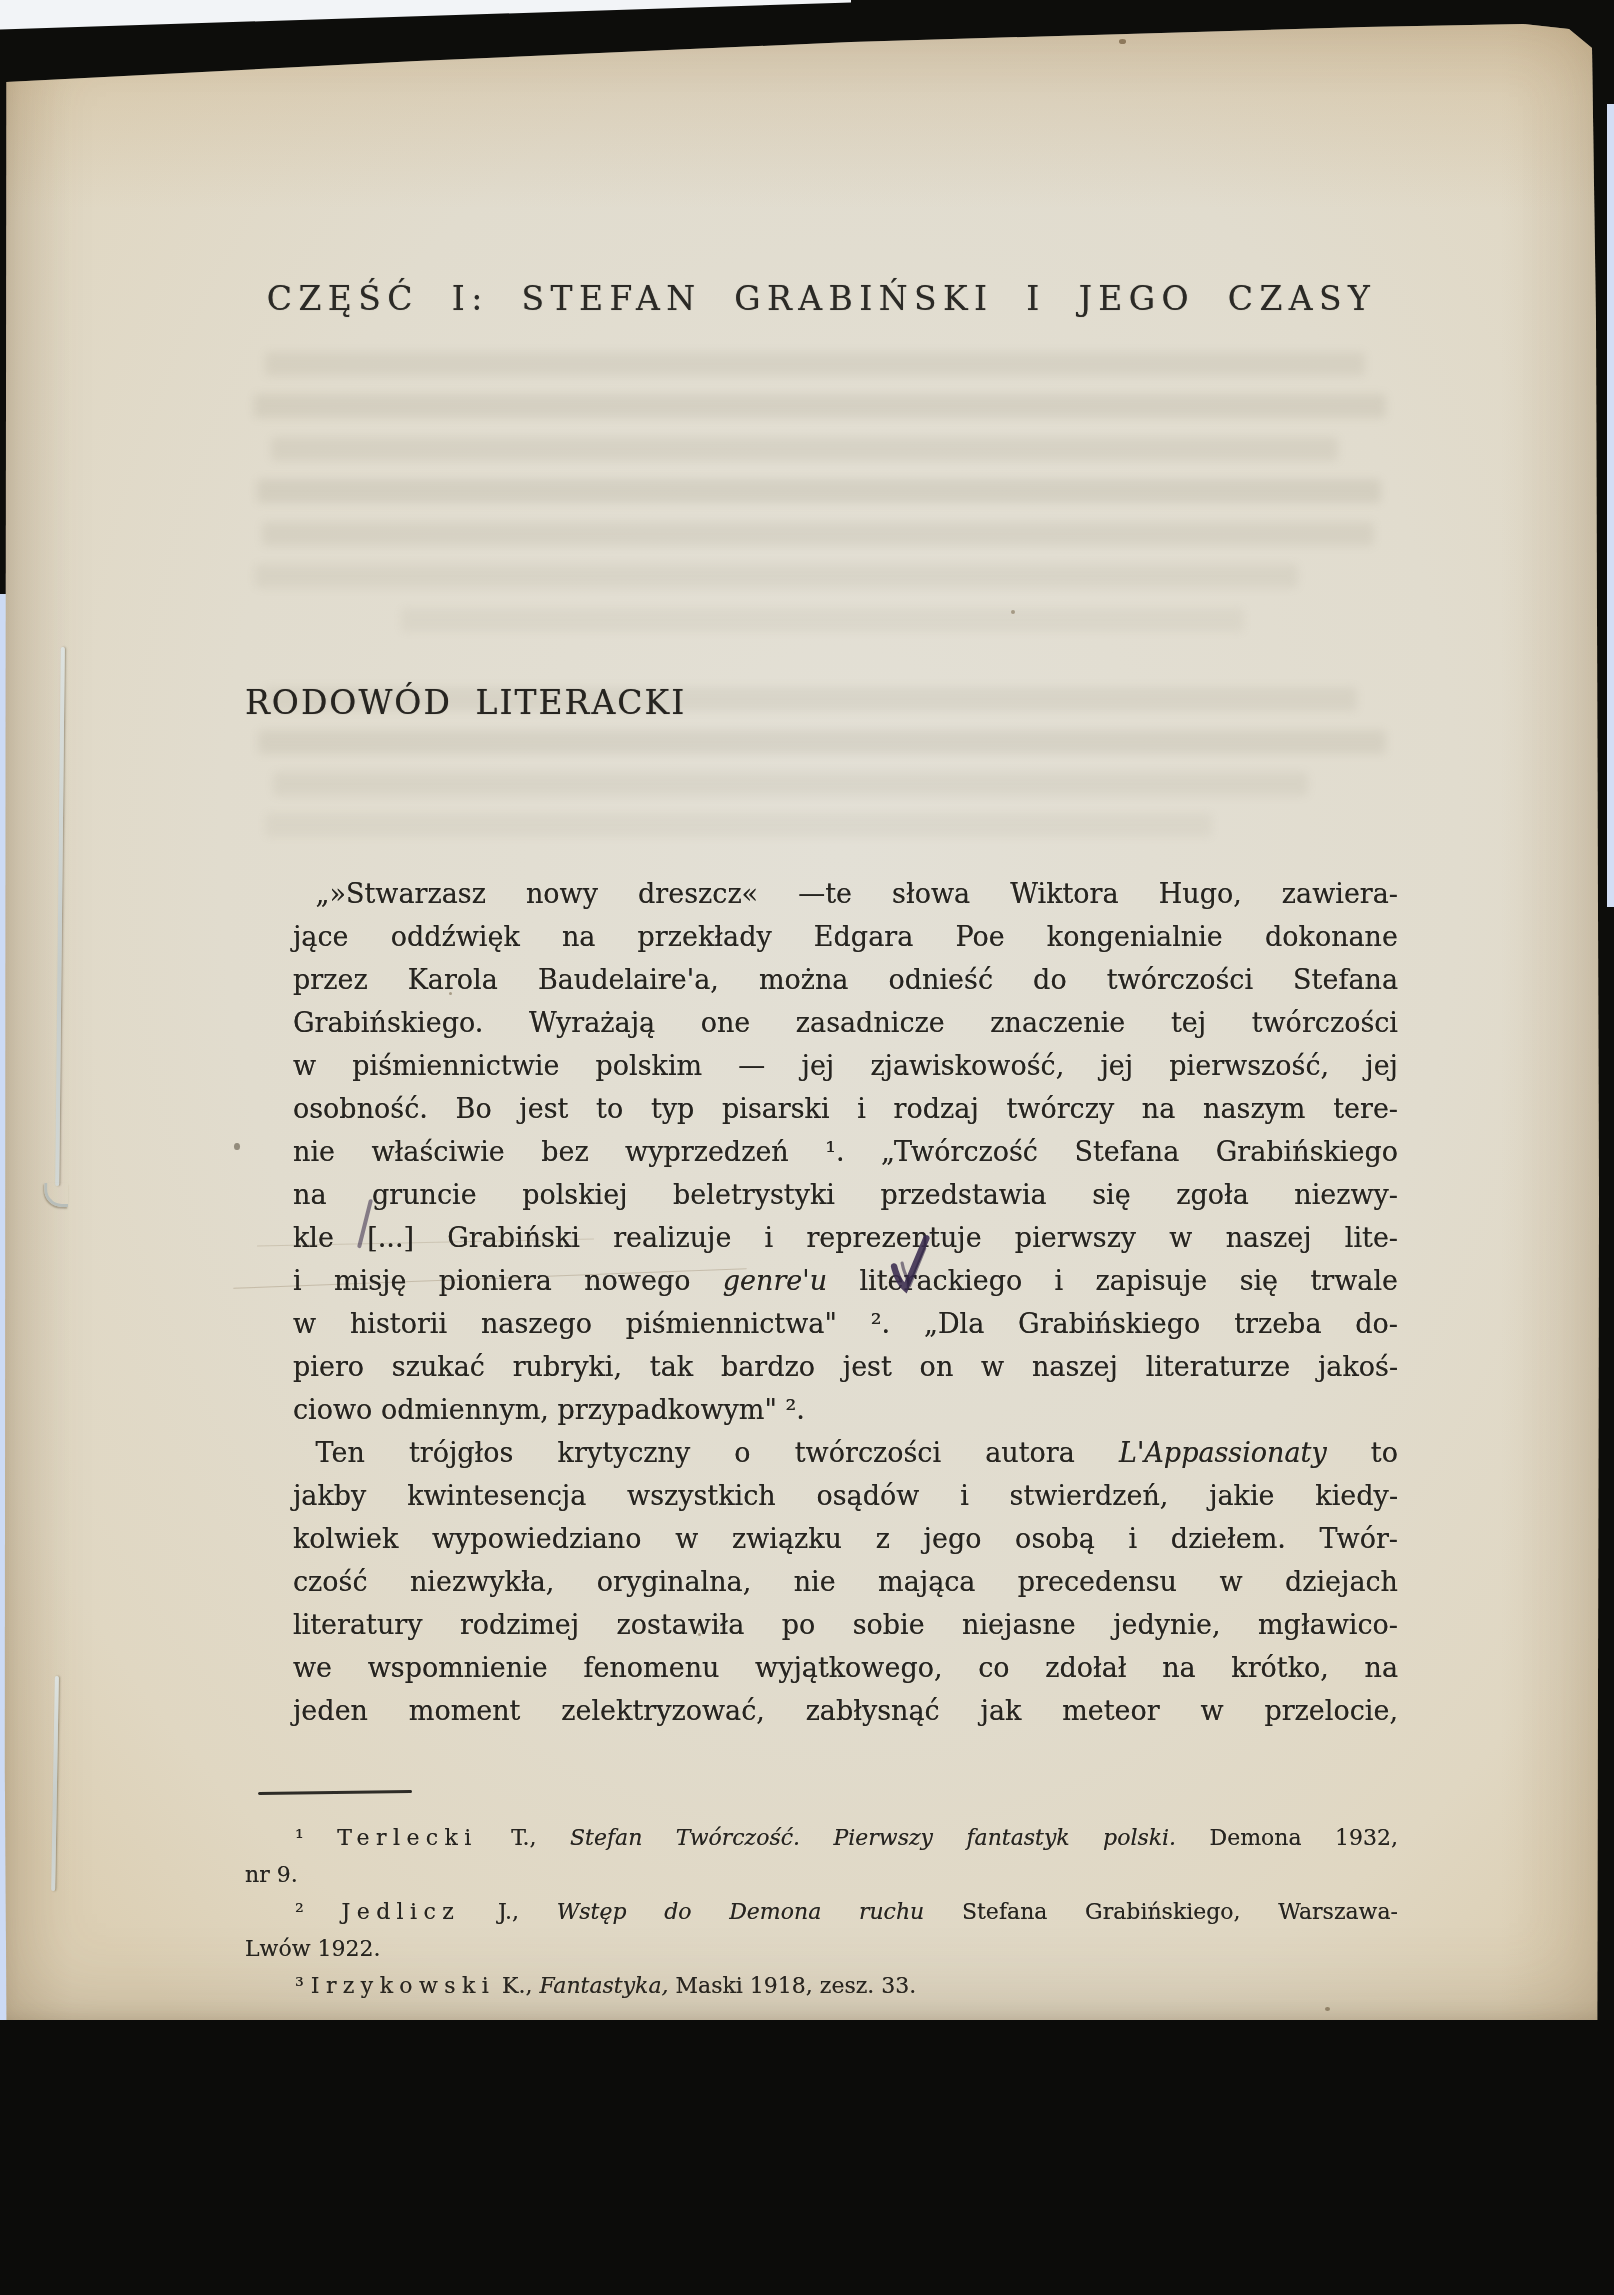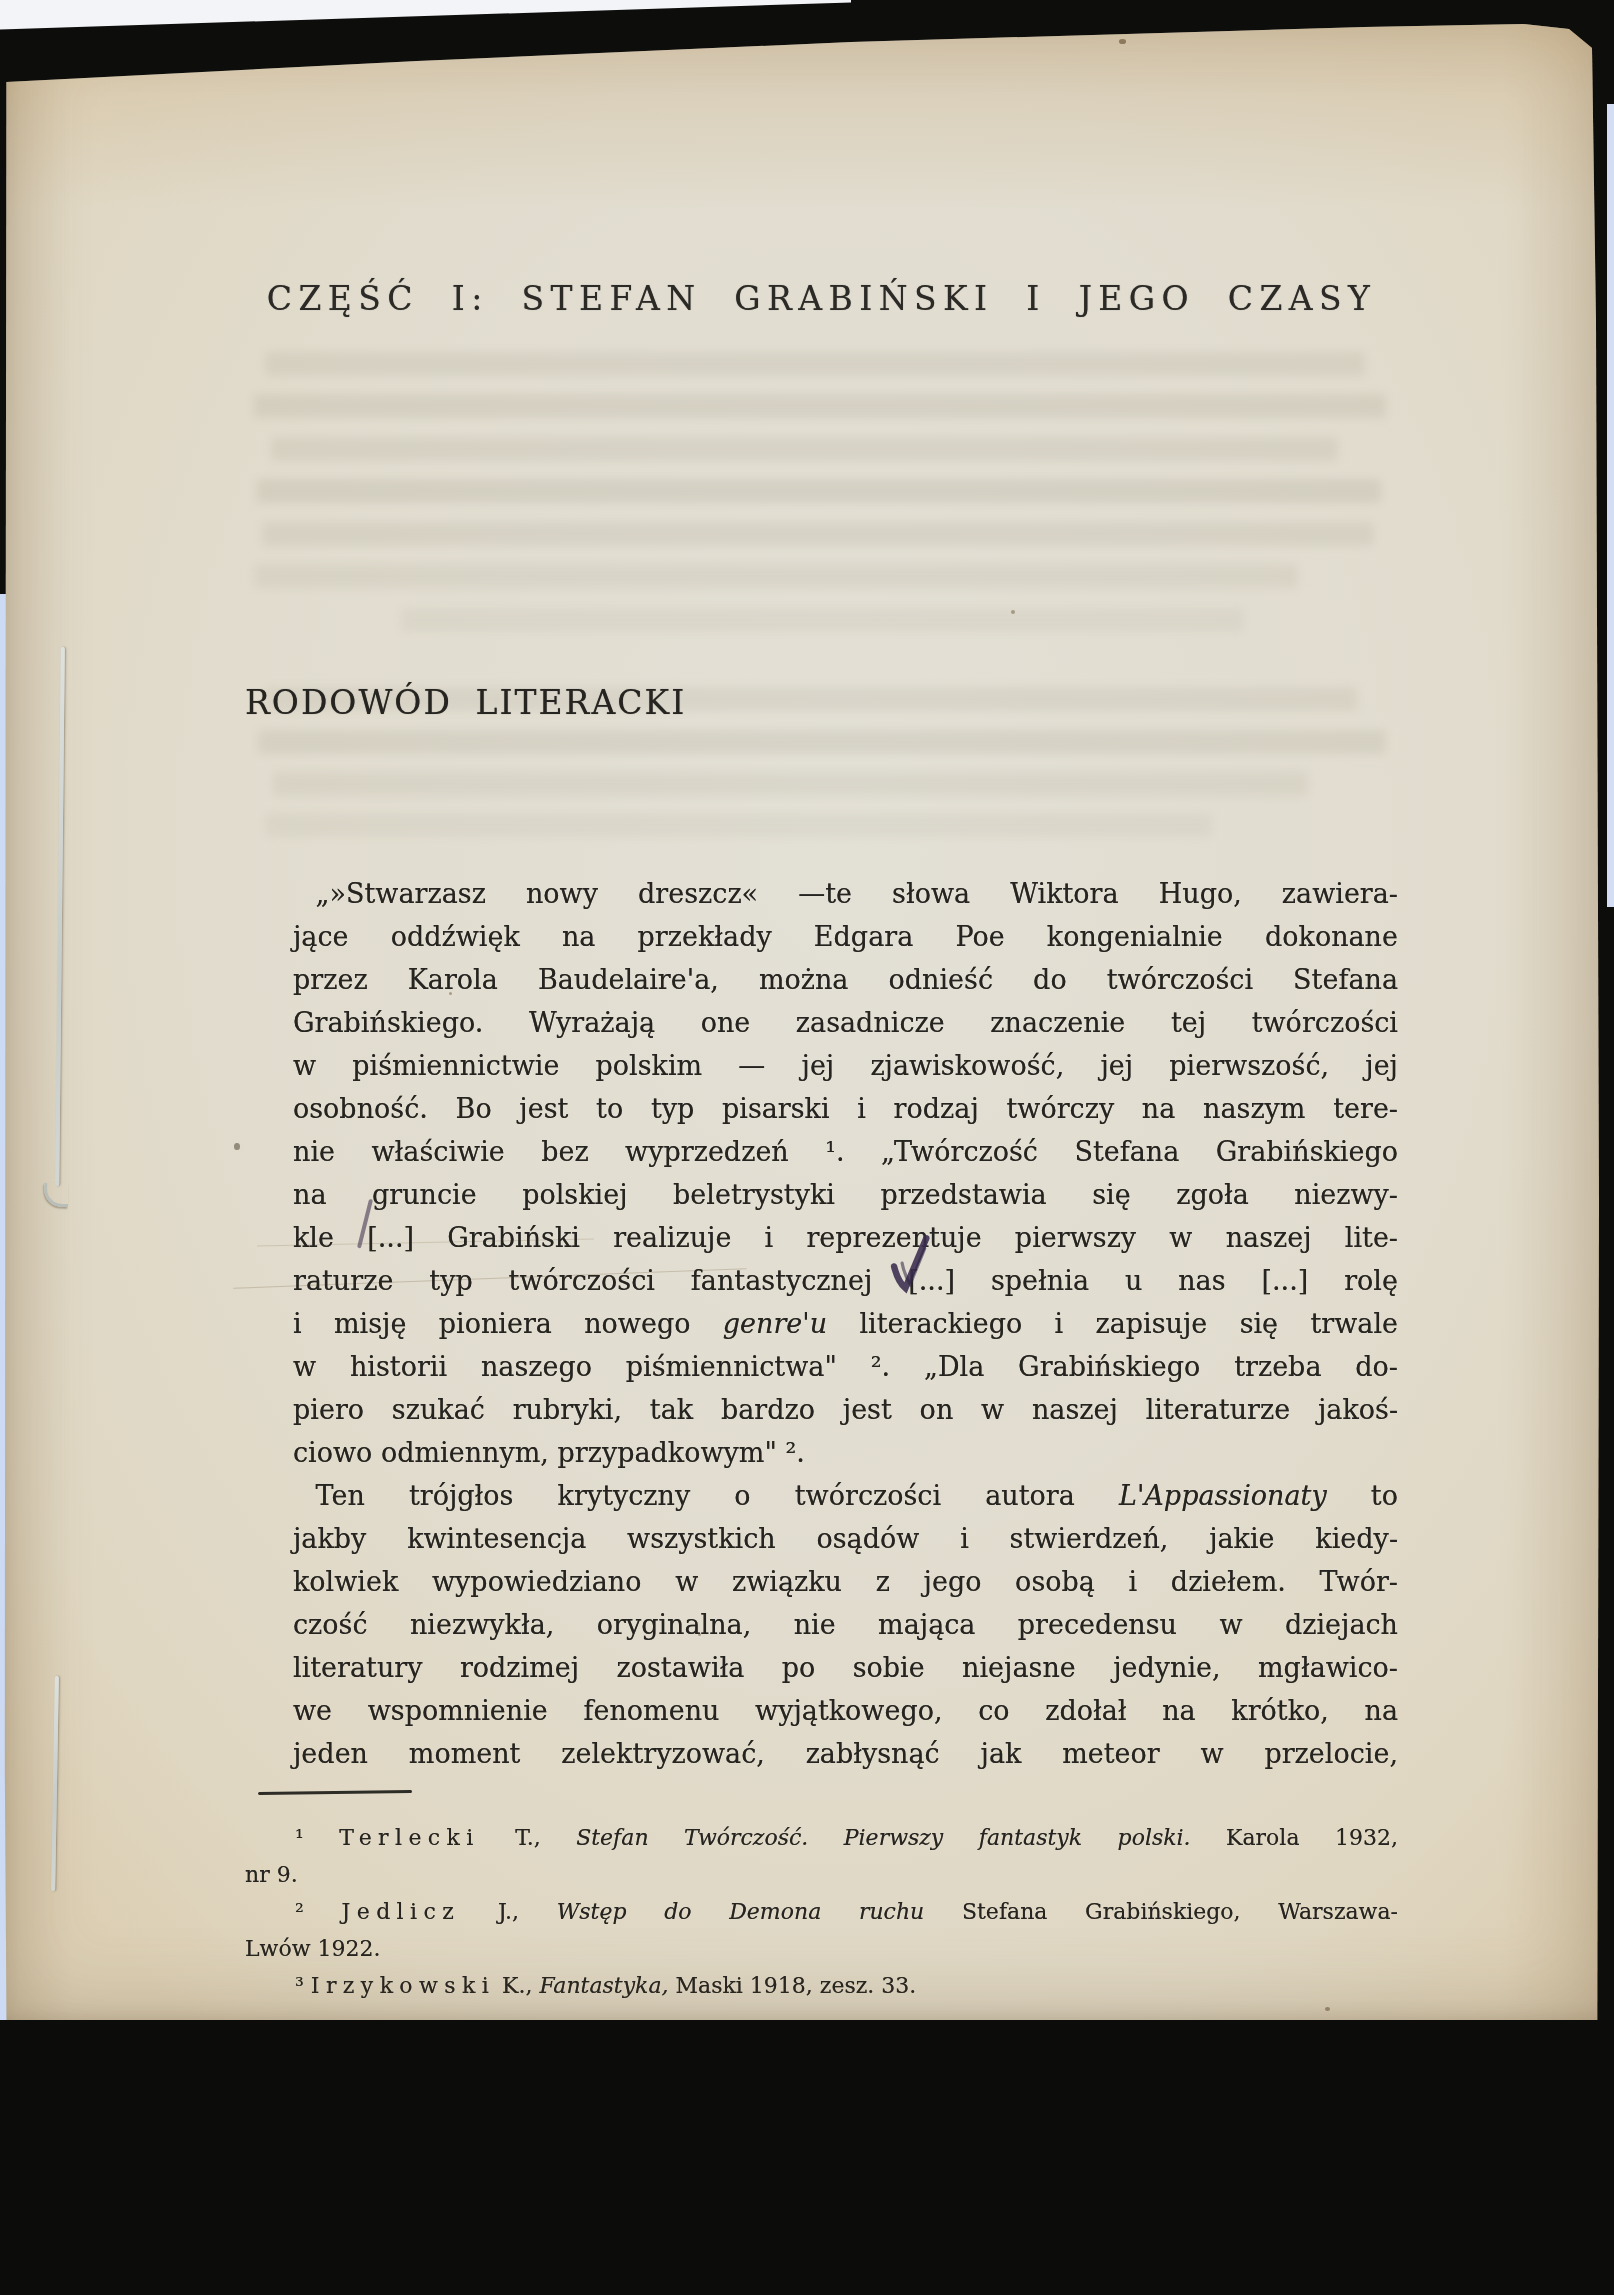--- a/index.html
+++ b/index.html
@@ -143,38 +143,37 @@
     <div class="col body-text" id="body-text">
         <div class="line jl ind"><span>„»Stwarzasz nowy dreszcz« —te słowa Wiktora Hugo, zawiera-</span></div>
         <div class="line jl"><span>jące oddźwięk na przekłady Edgara Poe kongenialnie dokonane</span></div>
         <div class="line jl"><span>przez Karola Baudelaire'a, można odnieść do twórczości Stefana</span></div>
         <div class="line jl"><span>Grabińskiego. Wyrażają one zasadnicze znaczenie tej twórczości</span></div>
         <div class="line jl"><span>w piśmiennictwie polskim — jej zjawiskowość, jej pierwszość, jej</span></div>
         <div class="line jl"><span>osobność. Bo jest to typ pisarski i rodzaj twórczy na naszym tere-</span></div>
         <div class="line jl"><span>nie właściwie bez wyprzedzeń ¹. „Twórczość Stefana Grabińskiego</span></div>
         <div class="line jl"><span>na gruncie polskiej beletrystyki przedstawia się zgoła niezwy-</span></div>
         <div class="line jl"><span>kle [...] Grabiński realizuje i reprezentuje pierwszy w naszej lite-</span></div>
-        <div class="line jl"><span>raturze typ twórczości fantastycznej [...] spełnia u nas [...] rolę</span></div>
         <div class="line jl"><span>i misję pioniera nowego </span><span class="it">genre'u</span><span> literackiego i zapisuje się trwale</span></div>
         <div class="line jl"><span>w historii naszego piśmiennictwa" ². „Dla Grabińskiego trzeba do-</span></div>
         <div class="line jl"><span>piero szukać rubryki, tak bardzo jest on w naszej literaturze jakoś-</span></div>
         <div class="line"><span>ciowo odmiennym, przypadkowym" ².</span></div>
         <div class="line jl ind"><span>Ten trójgłos krytyczny o twórczości autora </span><span class="it">L'Appassionaty</span><span> to</span></div>
         <div class="line jl"><span>jakby kwintesencja wszystkich osądów i stwierdzeń, jakie kiedy-</span></div>
         <div class="line jl"><span>kolwiek wypowiedziano w związku z jego osobą i dziełem. Twór-</span></div>
         <div class="line jl"><span>czość niezwykła, oryginalna, nie mająca precedensu w dziejach</span></div>
         <div class="line jl"><span>literatury rodzimej zostawiła po sobie niejasne jedynie, mgławico-</span></div>
         <div class="line jl"><span>we wspomnienie fenomenu wyjątkowego, co zdołał na krótko, na</span></div>
         <div class="line jl"><span>jeden moment zelektryzować, zabłysnąć jak meteor w przelocie,</span></div>
       </div>
 
     <div class="fn-divider"></div>
 
     <div class="col footnotes" id="footnotes">
-        <div class="line jl ind"><span>¹ </span><span class="sp">Terlecki</span><span> T., </span><span class="it">Stefan Twórczość. Pierwszy fantastyk polski.</span><span> Karola 1932,</span></div>
+        <div class="line jl ind"><span>¹ </span><span class="sp">Terlecki</span><span> T., </span><span class="it">Stefan Twórczość. Pierwszy fantastyk polski.</span><span> Demona 1932,</span></div>
         <div class="line"><span>nr 9.</span></div>
         <div class="line jl ind"><span>² </span><span class="sp">Jedlicz</span><span> J., </span><span class="it">Wstęp do Demona ruchu</span><span> Stefana Grabińskiego, Warszawa-</span></div>
         <div class="line"><span>Lwów 1922.</span></div>
         <div class="line ind"><span>³ </span><span class="sp">Irzykowski</span><span> K., </span><span class="it">Fantastyka,</span><span> Maski 1918, zesz. 33.</span></div>
       </div>
 
     <div class="ink ink-1">
       <svg width="50" height="66" viewBox="0 0 62 82">
         <path d="M10 44 C13 56 18 66 24 71 L50 9" fill="none" stroke="#3a2c4e" stroke-width="8" stroke-linecap="round" opacity="0.88"></path>
         <path d="M20 40 C22 50 26 60 30 66 L48 22" fill="none" stroke="#2e2240" stroke-width="4" stroke-linecap="round" opacity="0.55"></path>

